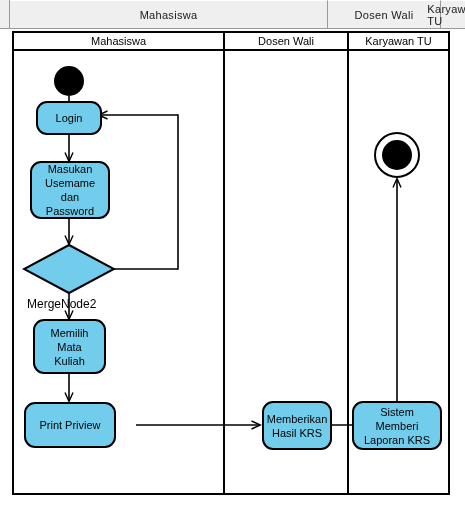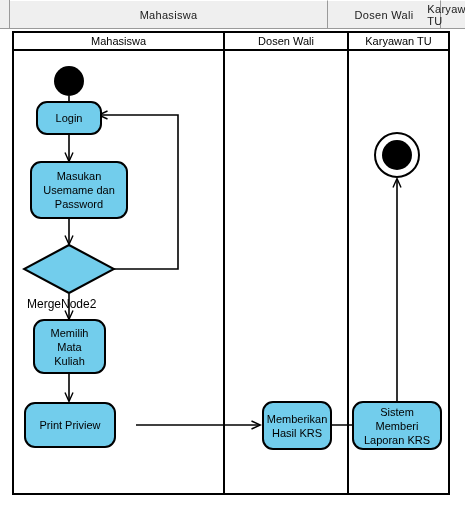--- a/index.html
+++ b/index.html
@@ -160,21 +160,21 @@
 
     <path d="M383,368 L383,146" stroke="#000" stroke-width="1.6" fill="none" marker-end="url(#ohead)"></path>
   </svg>
 
   <div class="init-node" style="left:40px;top:33px;"></div>
 
   <div class="node" style="left:22px;top:68px;width:66px;height:34px;">
     <span>Login</span>
   </div>
 
-  <div class="node" style="left:16px;top:128px;width:98px;height:58px;">
+  <div class="node" style="left:16px;top:128px;width:80px;height:58px;">
     <span>Masukan Usemame dan Password</span>
   </div>
 
   <div class="decision" style="left:8px;top:210px;width:94px;height:52px;">
     <svg width="94" height="52" viewBox="0 0 94 52">
       <polygon points="47,2 92,26 47,50 2,26" fill="#72cdec" stroke="#000" stroke-width="2"></polygon>
     </svg>
   </div>
 
   <div class="merge-label" style="left:13px;top:264px;">MergeNode2</div>

